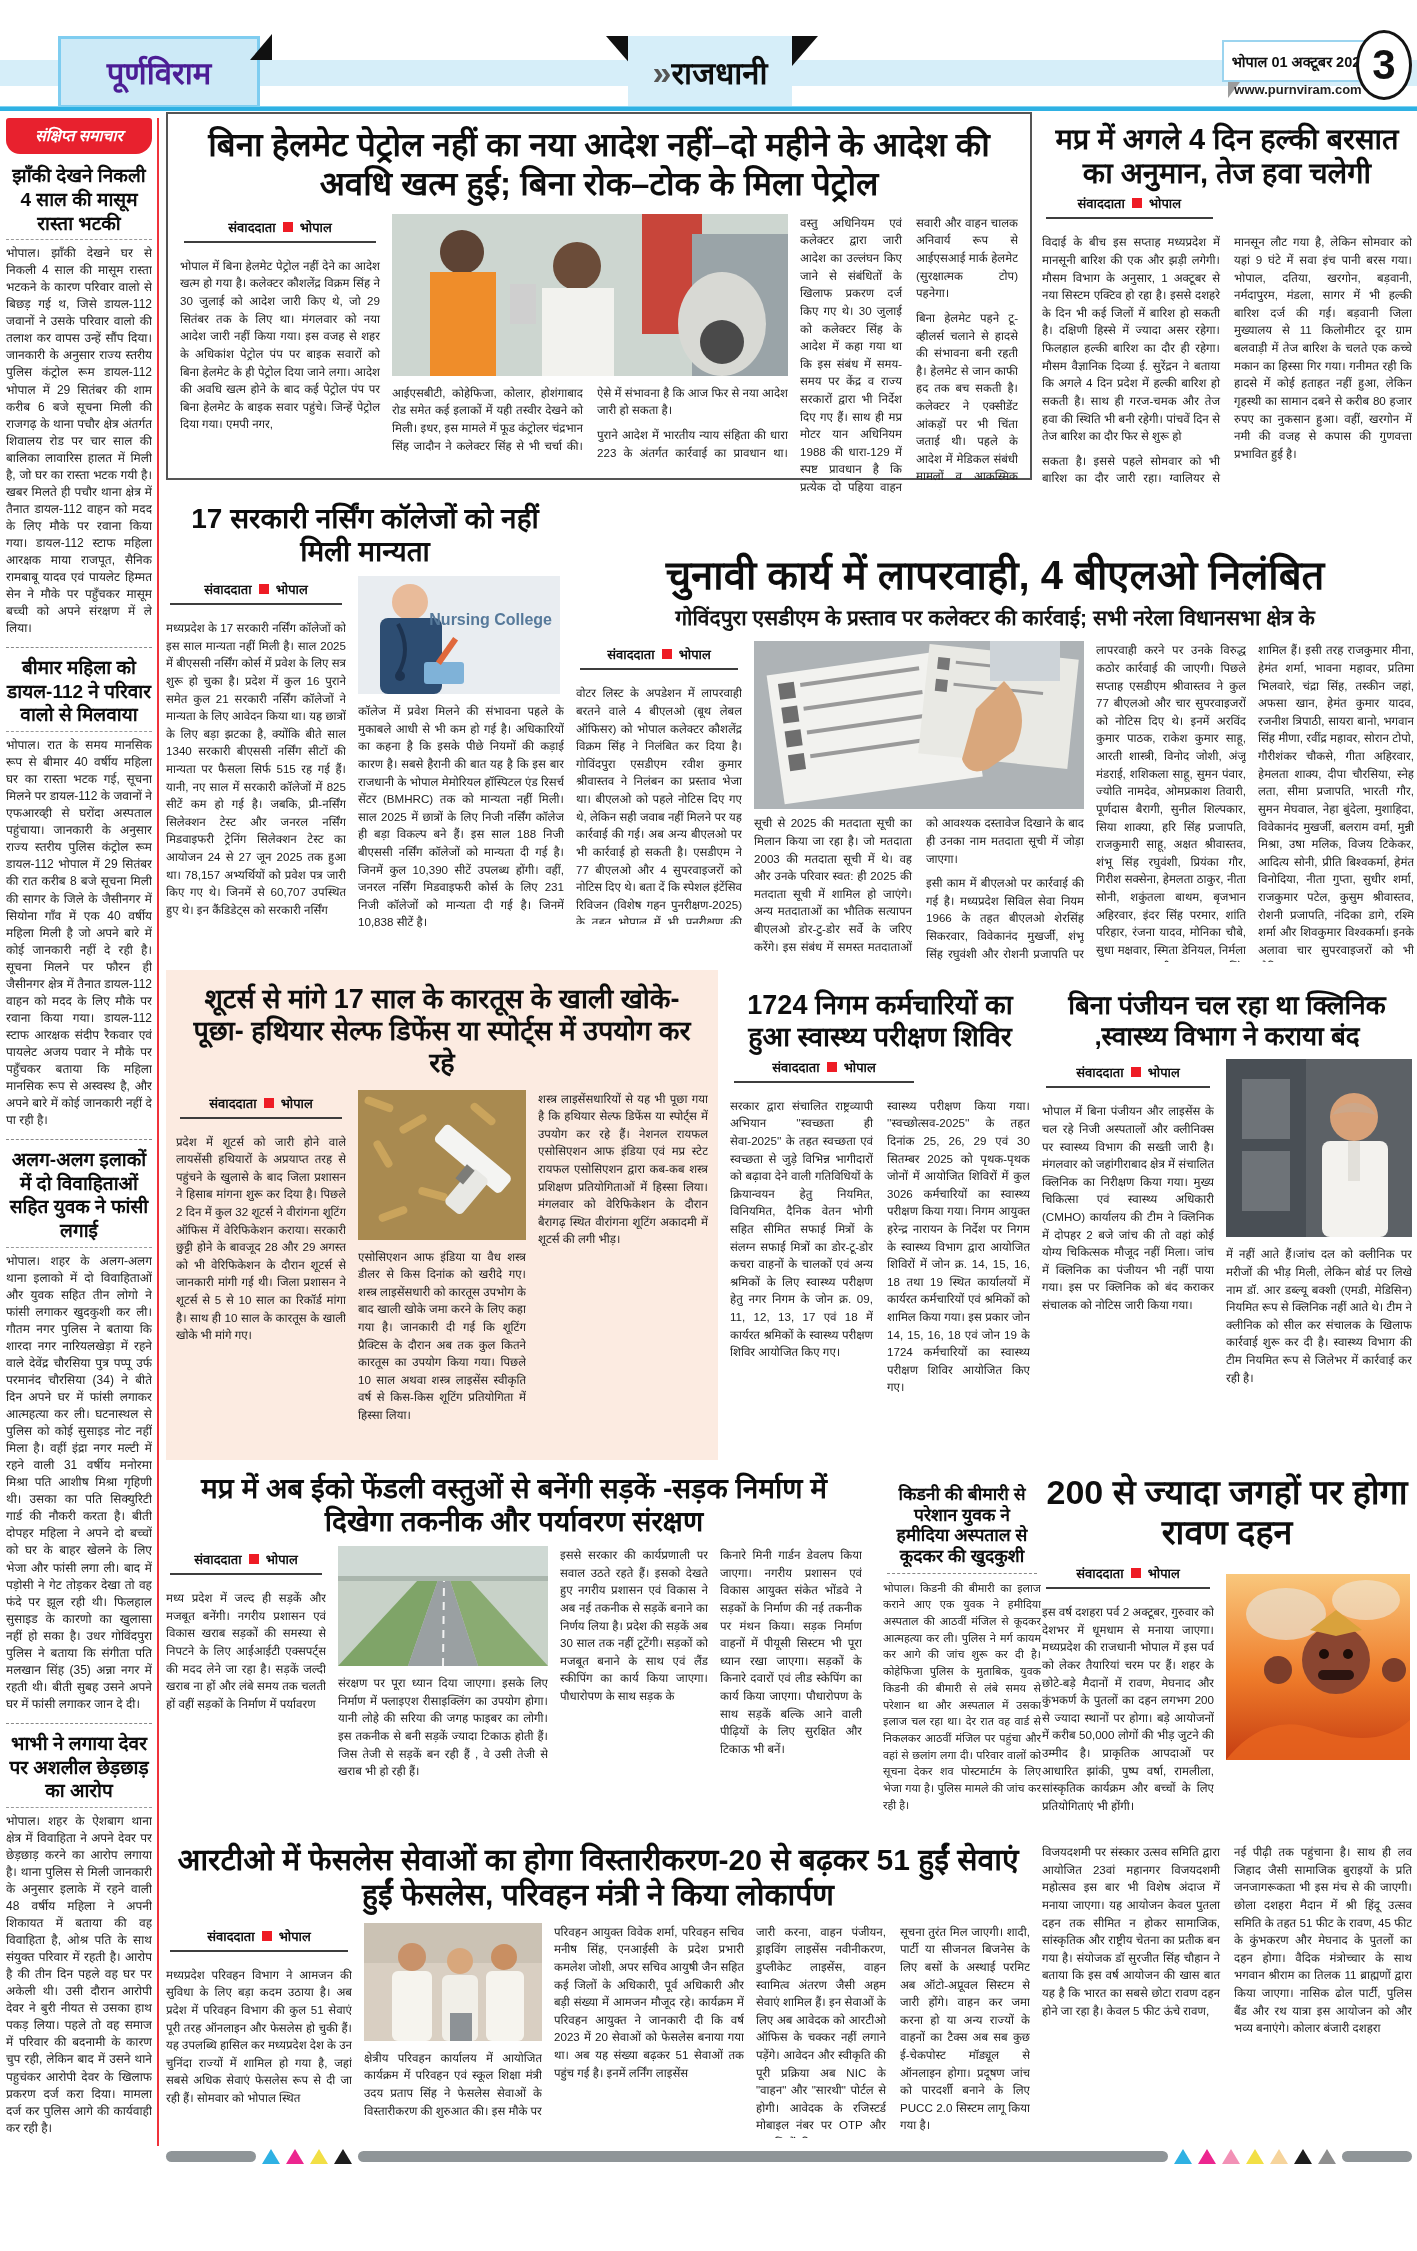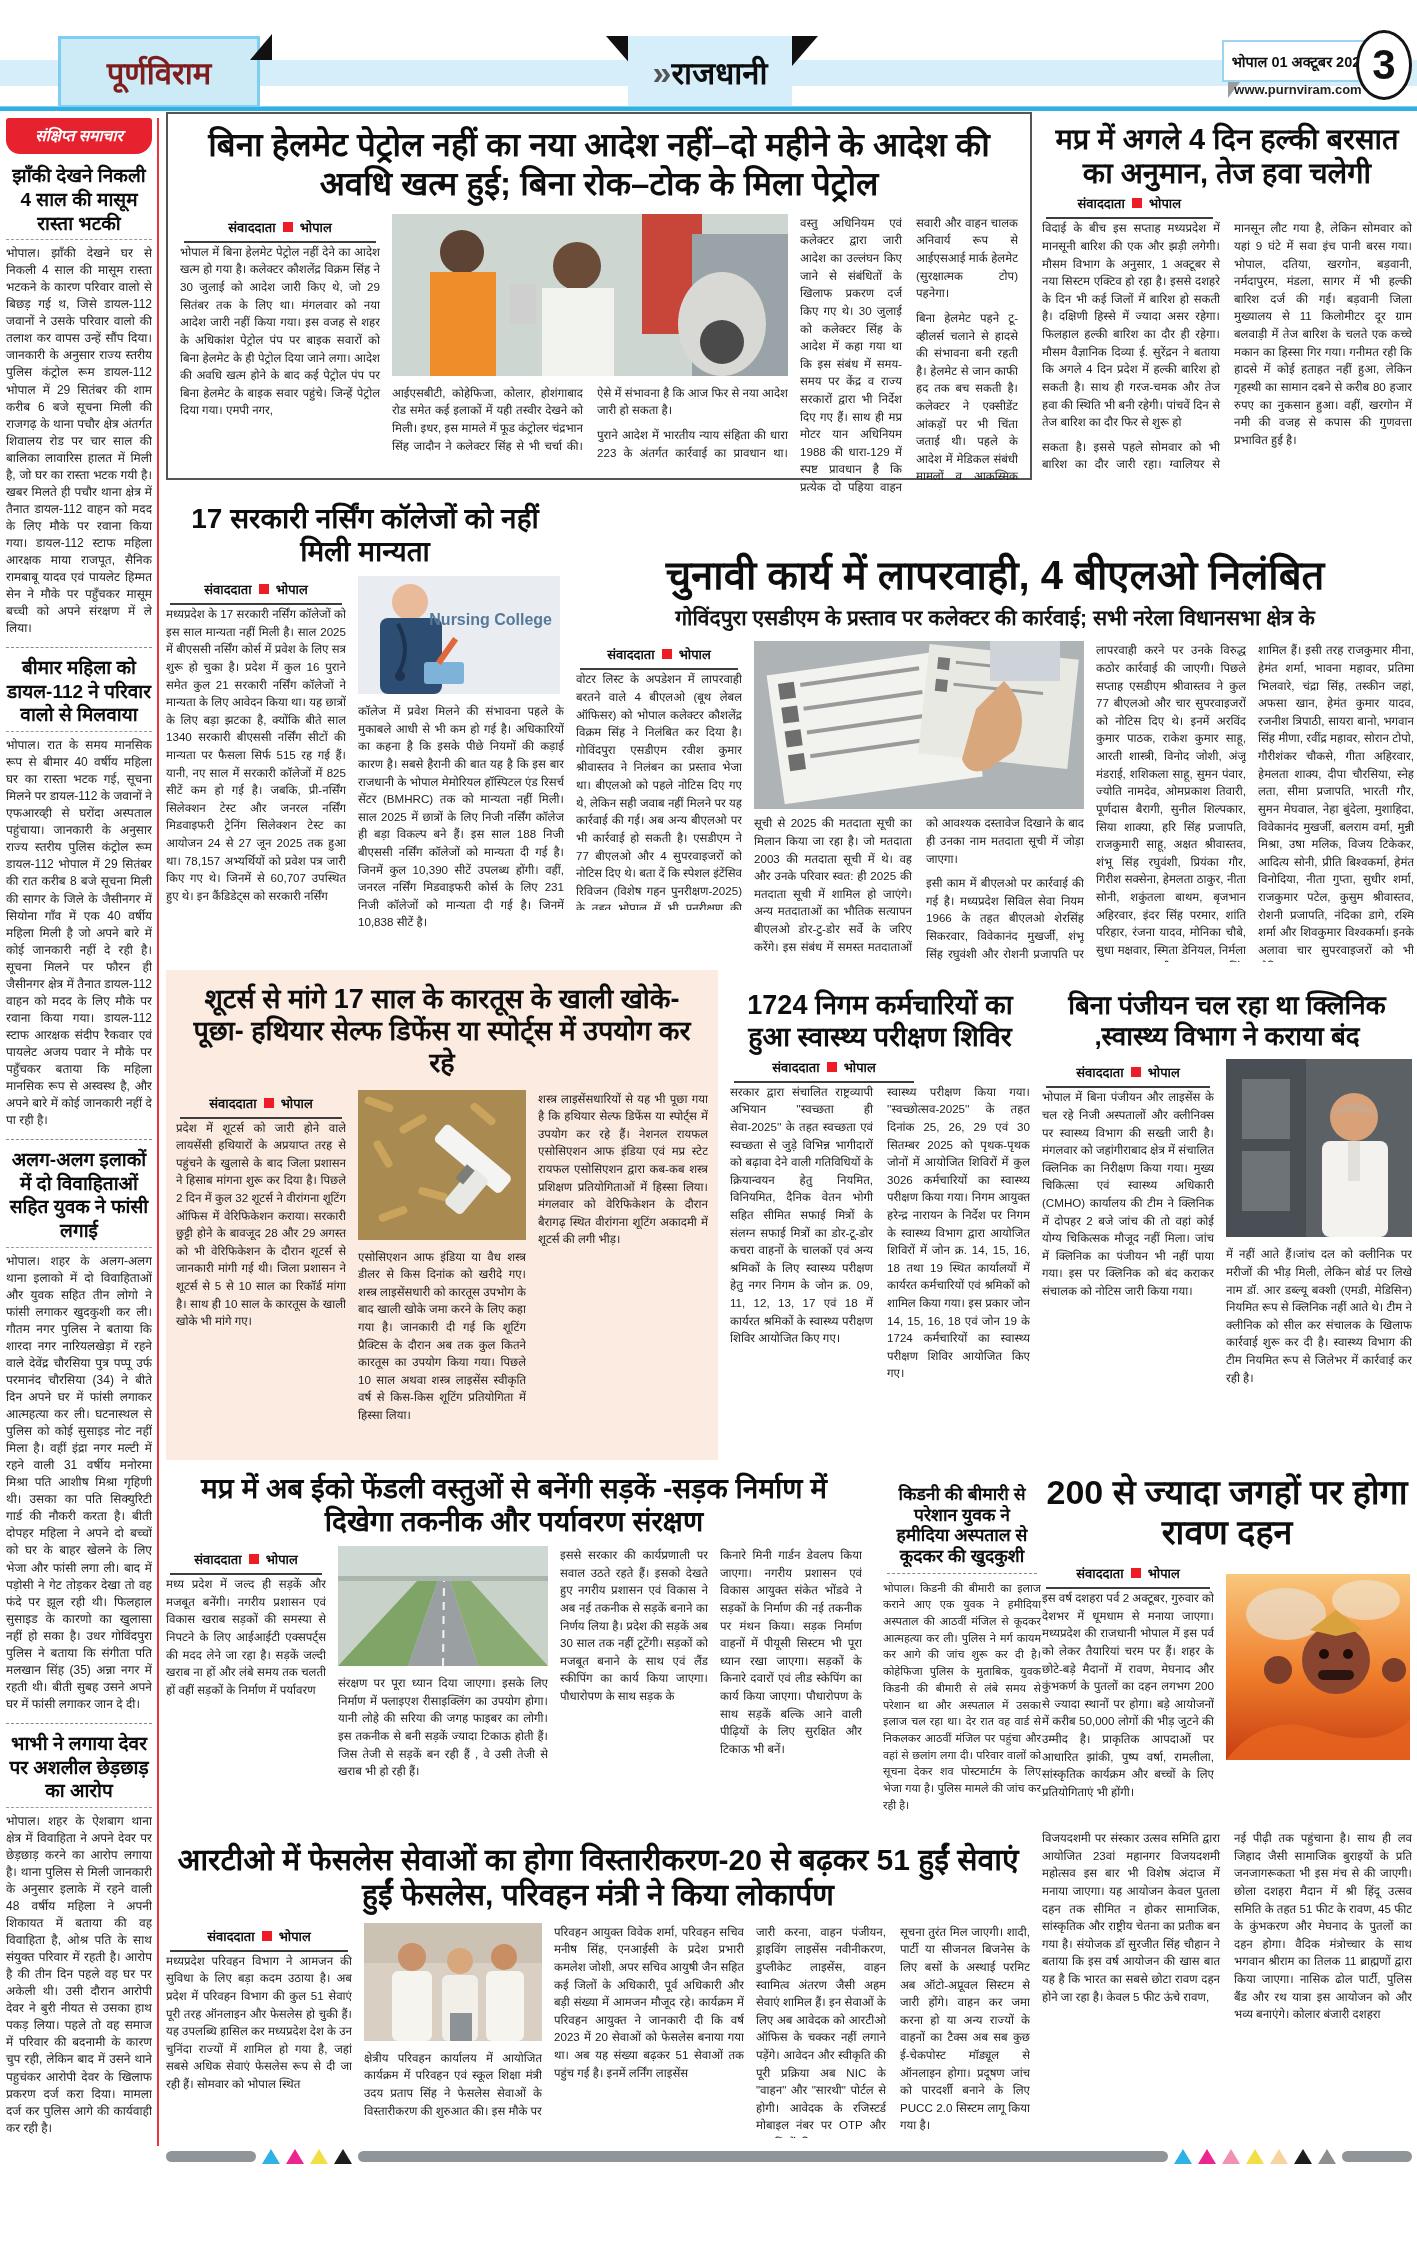--- a/index.html
+++ b/index.html
@@ -3,21 +3,21 @@
 <meta charset="utf-8">
 <style>
   html,body{margin:0;padding:0;background:#e9e9e9;}
   .page{position:relative;width:1417px;height:2251px;background:#ffffff;
         font-family:"Liberation Sans","DejaVu Sans",sans-serif;color:#1c1c1c;overflow:hidden;margin:0 auto;}
   .abs{position:absolute;}
   
   .hdr-strip{left:0;top:60px;width:1417px;height:26px;background:#d6eef9;}
   .masthead-box{left:58px;top:36px;width:196px;height:66px;background:#cdeaf7;
         border:3px solid #7fcdf0;display:flex;align-items:center;justify-content:center;}
-  .masthead-box span{font-size:31px;font-weight:800;color:#7f1d1d;}
+  .masthead-box span{font-size:31px;font-weight:800;color:#4c1d95;}
   .mast-tri{left:250px;top:34px;width:0;height:0;border-left:22px solid transparent;border-bottom:26px solid #111;}
   .section-tab{left:628px;top:36px;width:164px;height:72px;background:#d6eef9;
         display:flex;align-items:center;justify-content:center;gap:4px;}
   .tab-tri-l{left:606px;top:36px;width:0;height:0;border-right:26px solid #111;border-bottom:30px solid transparent;}
   .tab-tri-r{left:792px;top:36px;width:0;height:0;border-left:26px solid #111;border-bottom:30px solid transparent;}
   .chev{font-size:34px;font-weight:800;color:#555;letter-spacing:-4px;line-height:1;}
   .section-tab b{font-size:31px;font-weight:800;color:#0d0d0d;}
   .hdr-right-band{left:1150px;top:60px;width:267px;height:26px;background:#d6eef9;}
   .date-box{left:1222px;top:40px;width:152px;height:38px;background:#fff;border:2px solid #9bd4ef;
         display:flex;align-items:center;justify-content:center;}
@@ -34,21 +34,21 @@
   .brief{margin-top:10px;}
   .brief + .brief{border-top:1px dashed #888;}
   .brief-hl{font-size:19px;font-weight:800;text-align:center;color:#0f0f0f;line-height:1.25;margin:8px 0 4px;}
   .brief-body{font-size:12px;line-height:1.42;text-align:justify;color:#1f1f1f;border-top:1px dashed #999;padding-top:5px;}
   .sidebar-cap{margin-top:14px;height:12px;background:#9aa0a4;border-radius:8px;}
   .red-vline{left:157px;top:118px;width:2px;height:2028px;background:#f0333b;}
   
   .hl{font-weight:800;color:#0e0e0e;text-align:center;line-height:1.18;margin:4px;}
   .subhl{font-weight:800;color:#141414;text-align:center;line-height:1.25;margin:6px 0 0;}
   .byline{display:flex;align-items:center;gap:7px;font-size:13px;font-weight:800;color:#111;
-        padding-bottom:5px;border-bottom:2px solid #3d3d3d;margin:4px 4px 0;justify-content:center;}
+        padding-bottom:5px;border-bottom:2px solid #3d3d3d;margin:4px 4px 14px;justify-content:center;}
   .redsq{width:10px;height:10px;background:#ee1c25;display:inline-block;flex:0 0 auto;}
   .bt{font-size:11.6px;line-height:1.52;text-align:justify;color:#212121;margin:0;}
   .bt p{margin:0 0 7px;}
   .cols2{column-count:2;column-gap:14px;}
   .flexrow{display:flex;gap:12px;align-items:flex-start;}
   .photo{background:#c9ccc9;overflow:hidden;flex:0 0 auto;position:relative;}
   .clip{overflow:hidden;}
   
   .helmet-box{left:166px;top:112px;width:866px;height:368px;border:2px solid #555;padding:8px 12px;box-sizing:border-box;}
   .weather{left:1042px;top:118px;width:370px;height:436px;overflow:hidden;}

